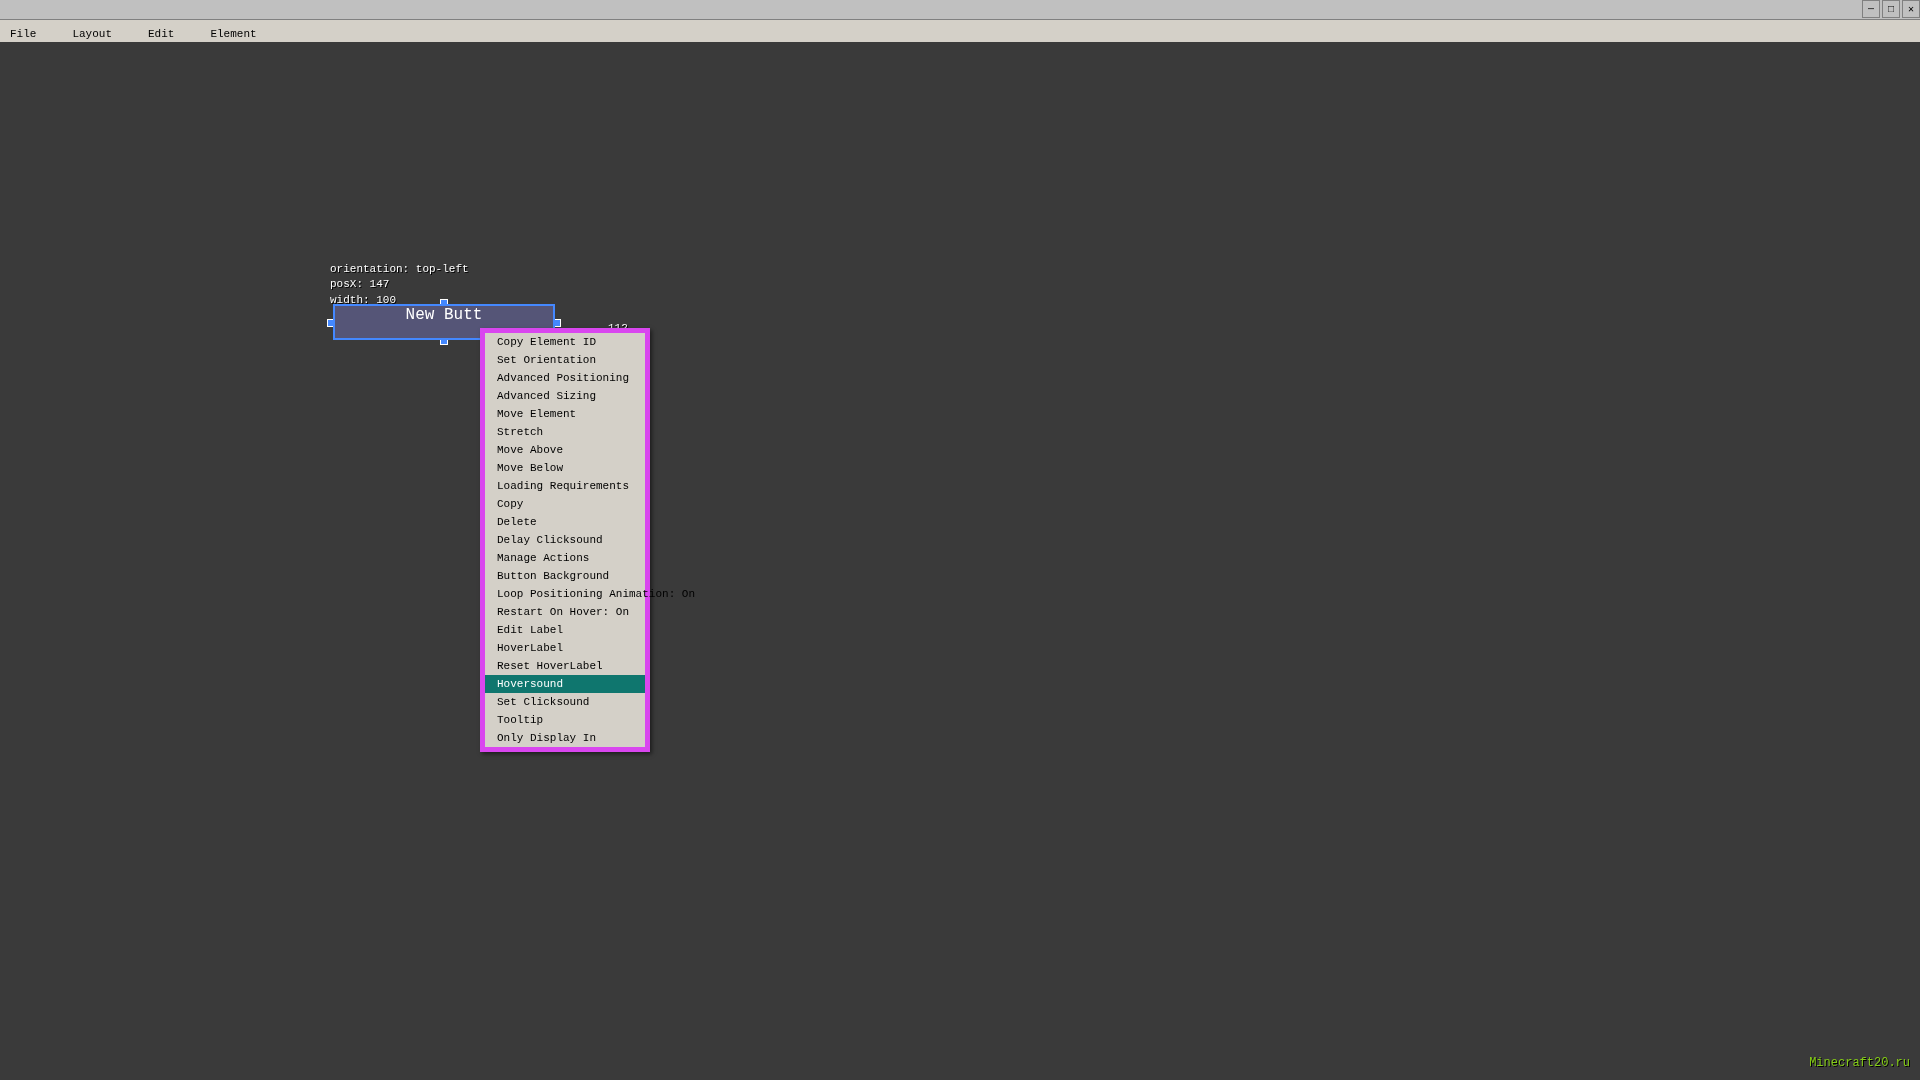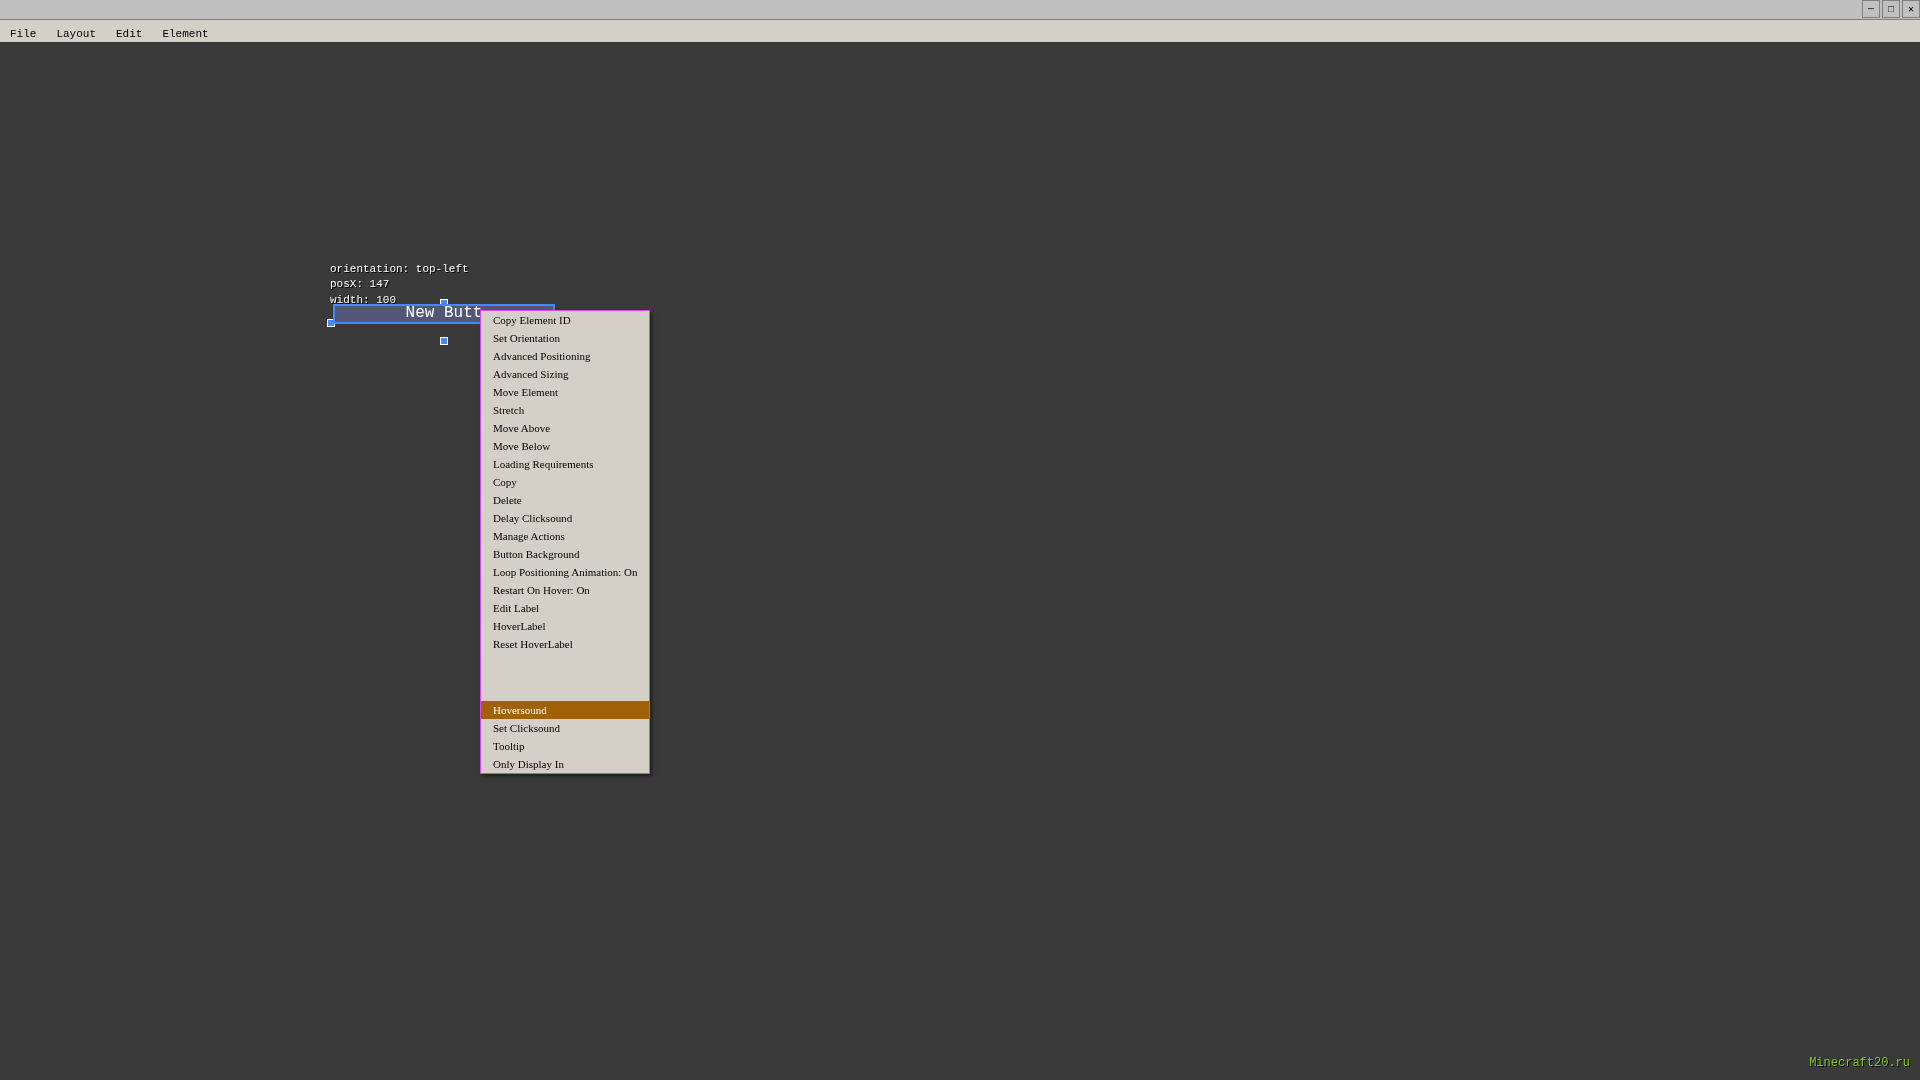--- a/index.html
+++ b/index.html
@@ -52,21 +52,21 @@
     .menu-bar {
       position: absolute;
       top: 20px;
       left: 0;
       right: 0;
       height: 28px;
       background-color: #d4d0c8;
       display: flex;
       align-items: center;
       padding: 0 4px;
-      gap: 8px;
+      gap: 24px;
       font-size: 11px;
       color: #000;
       border-bottom: 1px solid #808080;
       text-align: right;
     }
 
     .menu-item {
       padding: 2px 6px;
       cursor: pointer;
     }
@@ -104,25 +104,25 @@
       line-height: 1.4;
       text-shadow: 1px 1px 0px #000;
     }
 
     
     .selected-element {
       position: absolute;
       top: 262px;
       left: 333px;
       width: 222px;
-      height: 20px;
+      height: 36px;
       background-color: #555577;
       border: 2px solid #4488ff;
       display: flex;
-      align-items: flex-end;
+      align-items: flex-start;
       justify-content: center;
       color: #ffffff;
       font-size: 16px;
       font-family: 'Courier New', monospace;
     }
 
     
     .handle {
       position: absolute;
       width: 8px;
@@ -147,43 +147,42 @@
     }
 
     .handle-bottom-center {
       top: 295px;
       left: 440px;
     }
 
     
     .context-menu {
       position: absolute;
-      top: 268px;
+      top: 286px;
       left: 480px;
       width: 170px;
       background-color: #d4d0c8;
-      border: 1px solid #d946ef;
+      border: 5px solid #d946ef;
       box-shadow: 2px 2px 4px rgba(0,0,0,0.5);
       font-size: 11px;
-      font-family: Liberation Serif, serif;
+      font-family: Liberation Mono, monospace;
       color: #000000;
       z-index: 100;
     }
 
     .context-menu-item {
       padding: 3px 12px;
       cursor: pointer;
       white-space: nowrap;
       color: #000;
     }
 
     .context-menu-item.highlighted {
-      background: #a16207;
-      color: #ffffff;
-      margin-top: 48px;
+      background: #0f766e;
+      color: #ffffff;
     }
 
     
     .watermark {
       position: absolute;
       bottom: 10px;
       right: 10px;
       color: #84cc16;
       font-size: 12px;
       font-family: 'Courier New', monospace;

